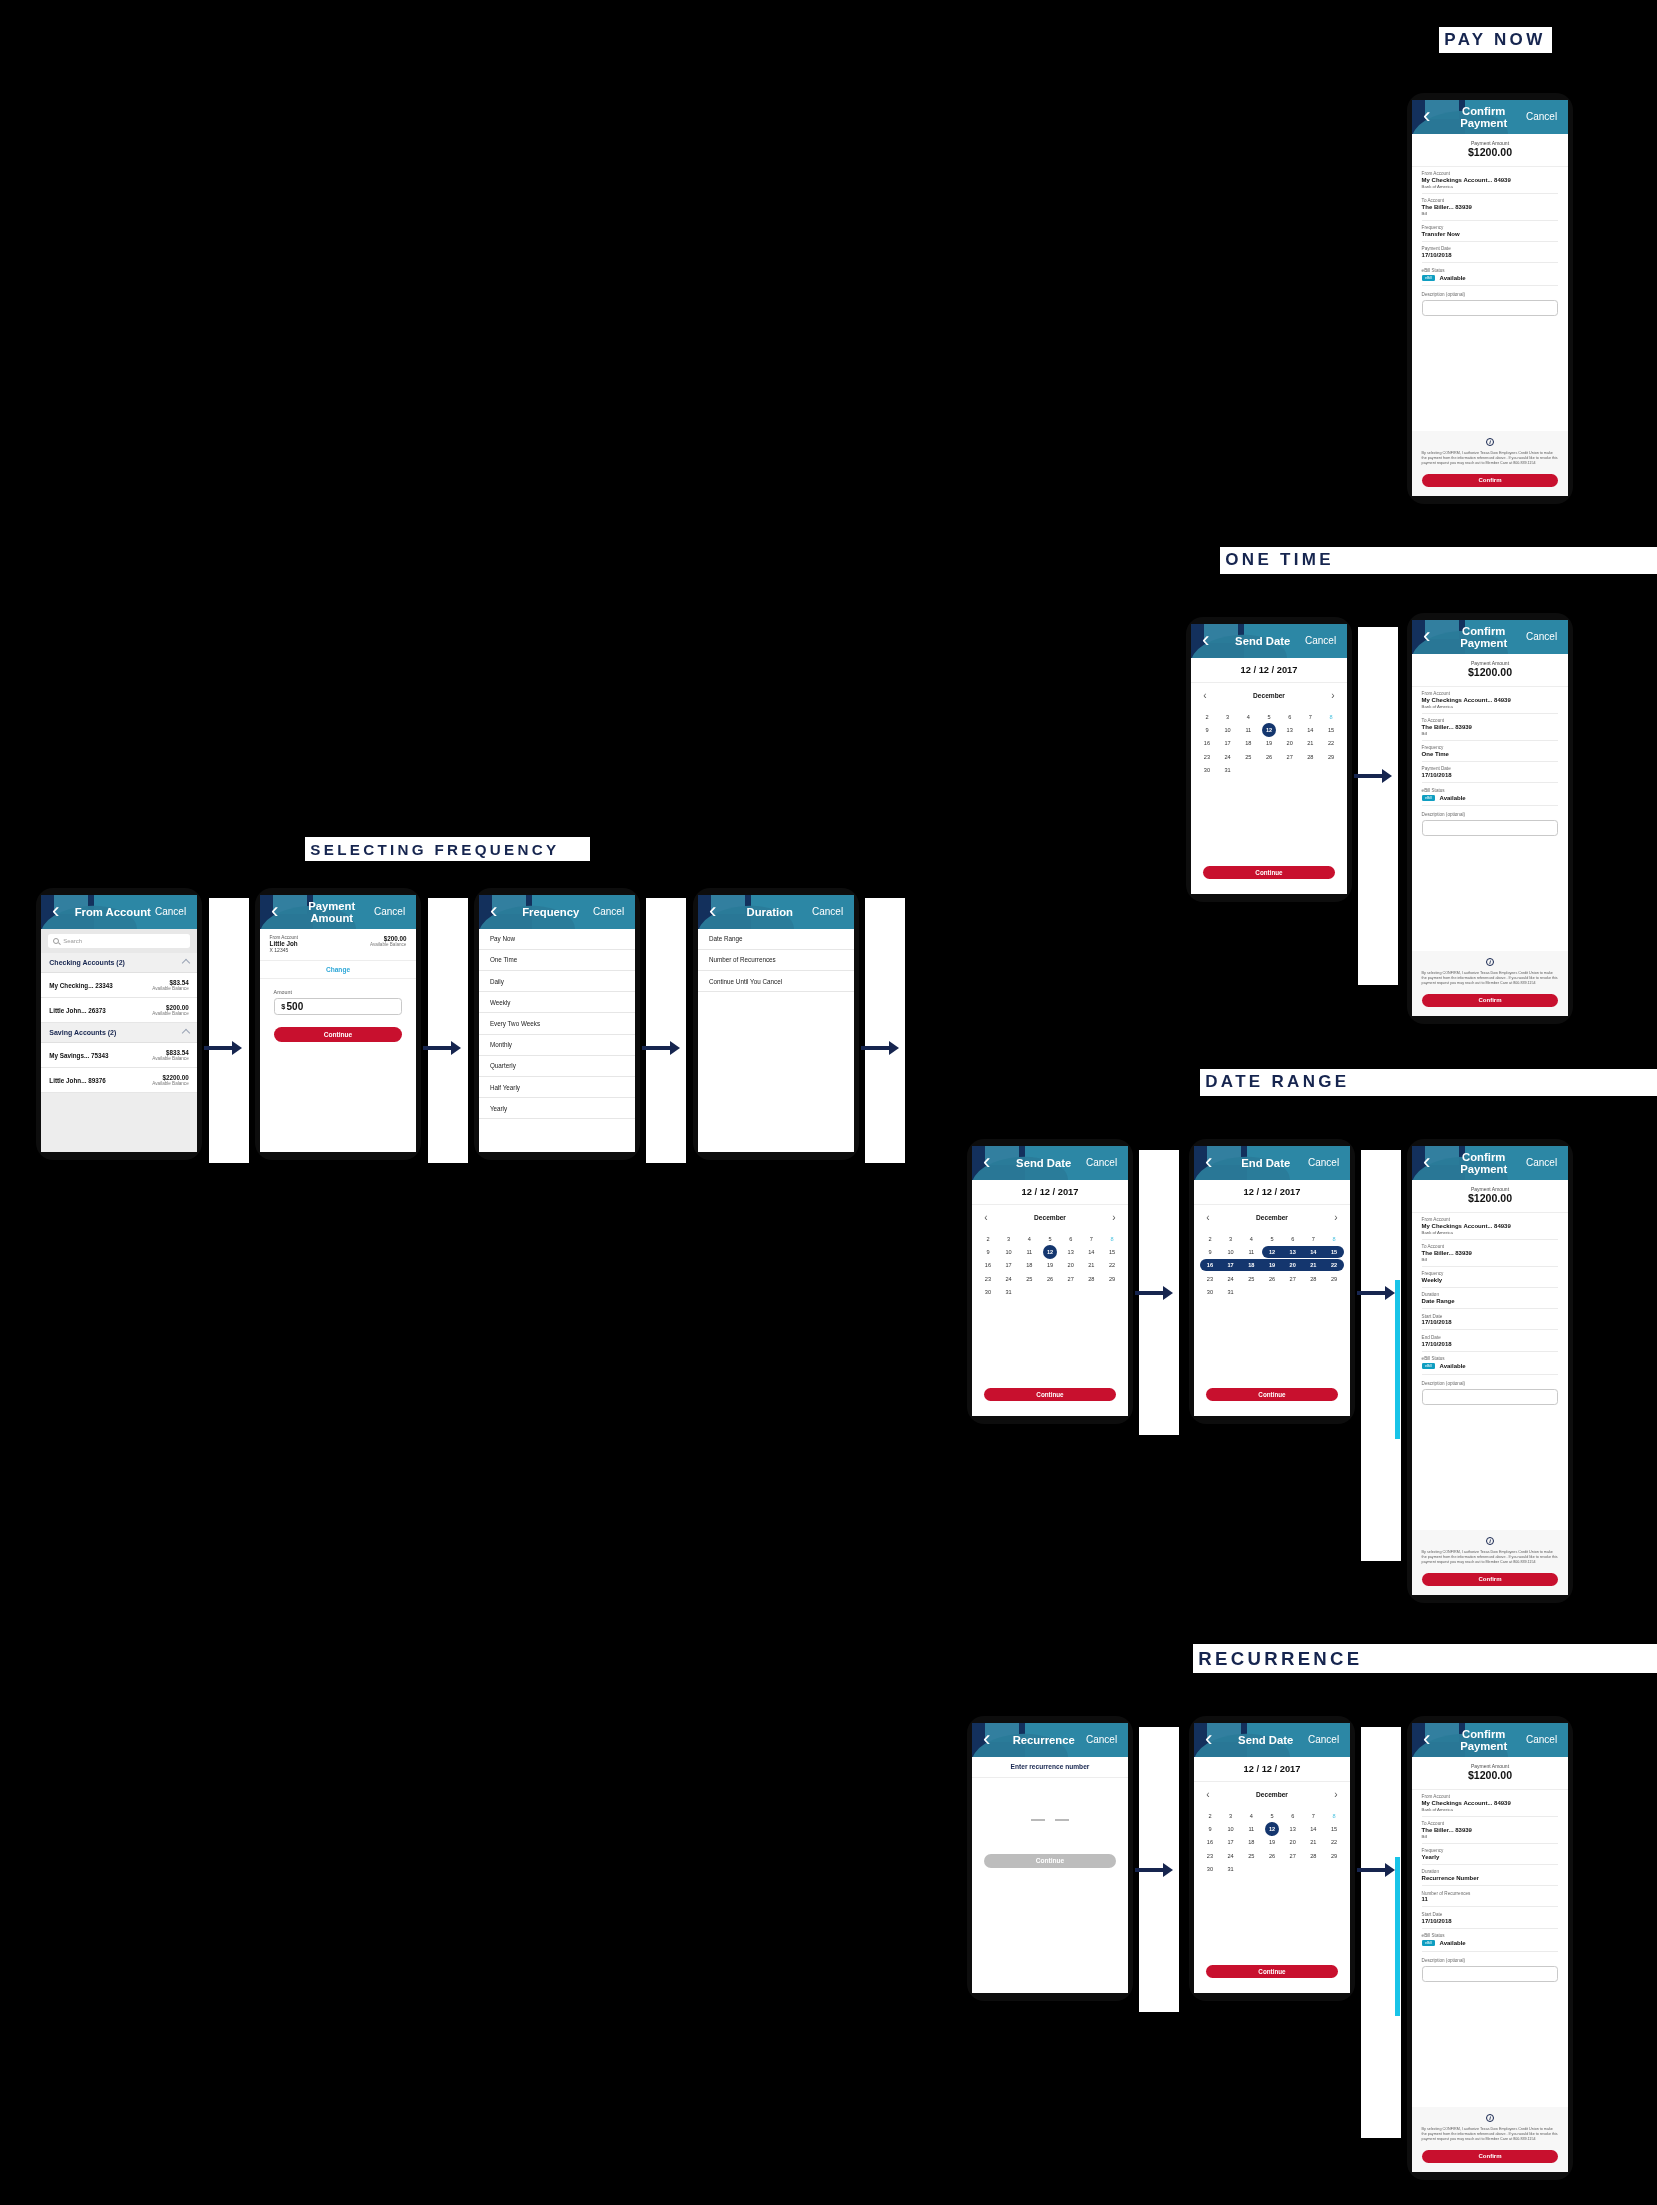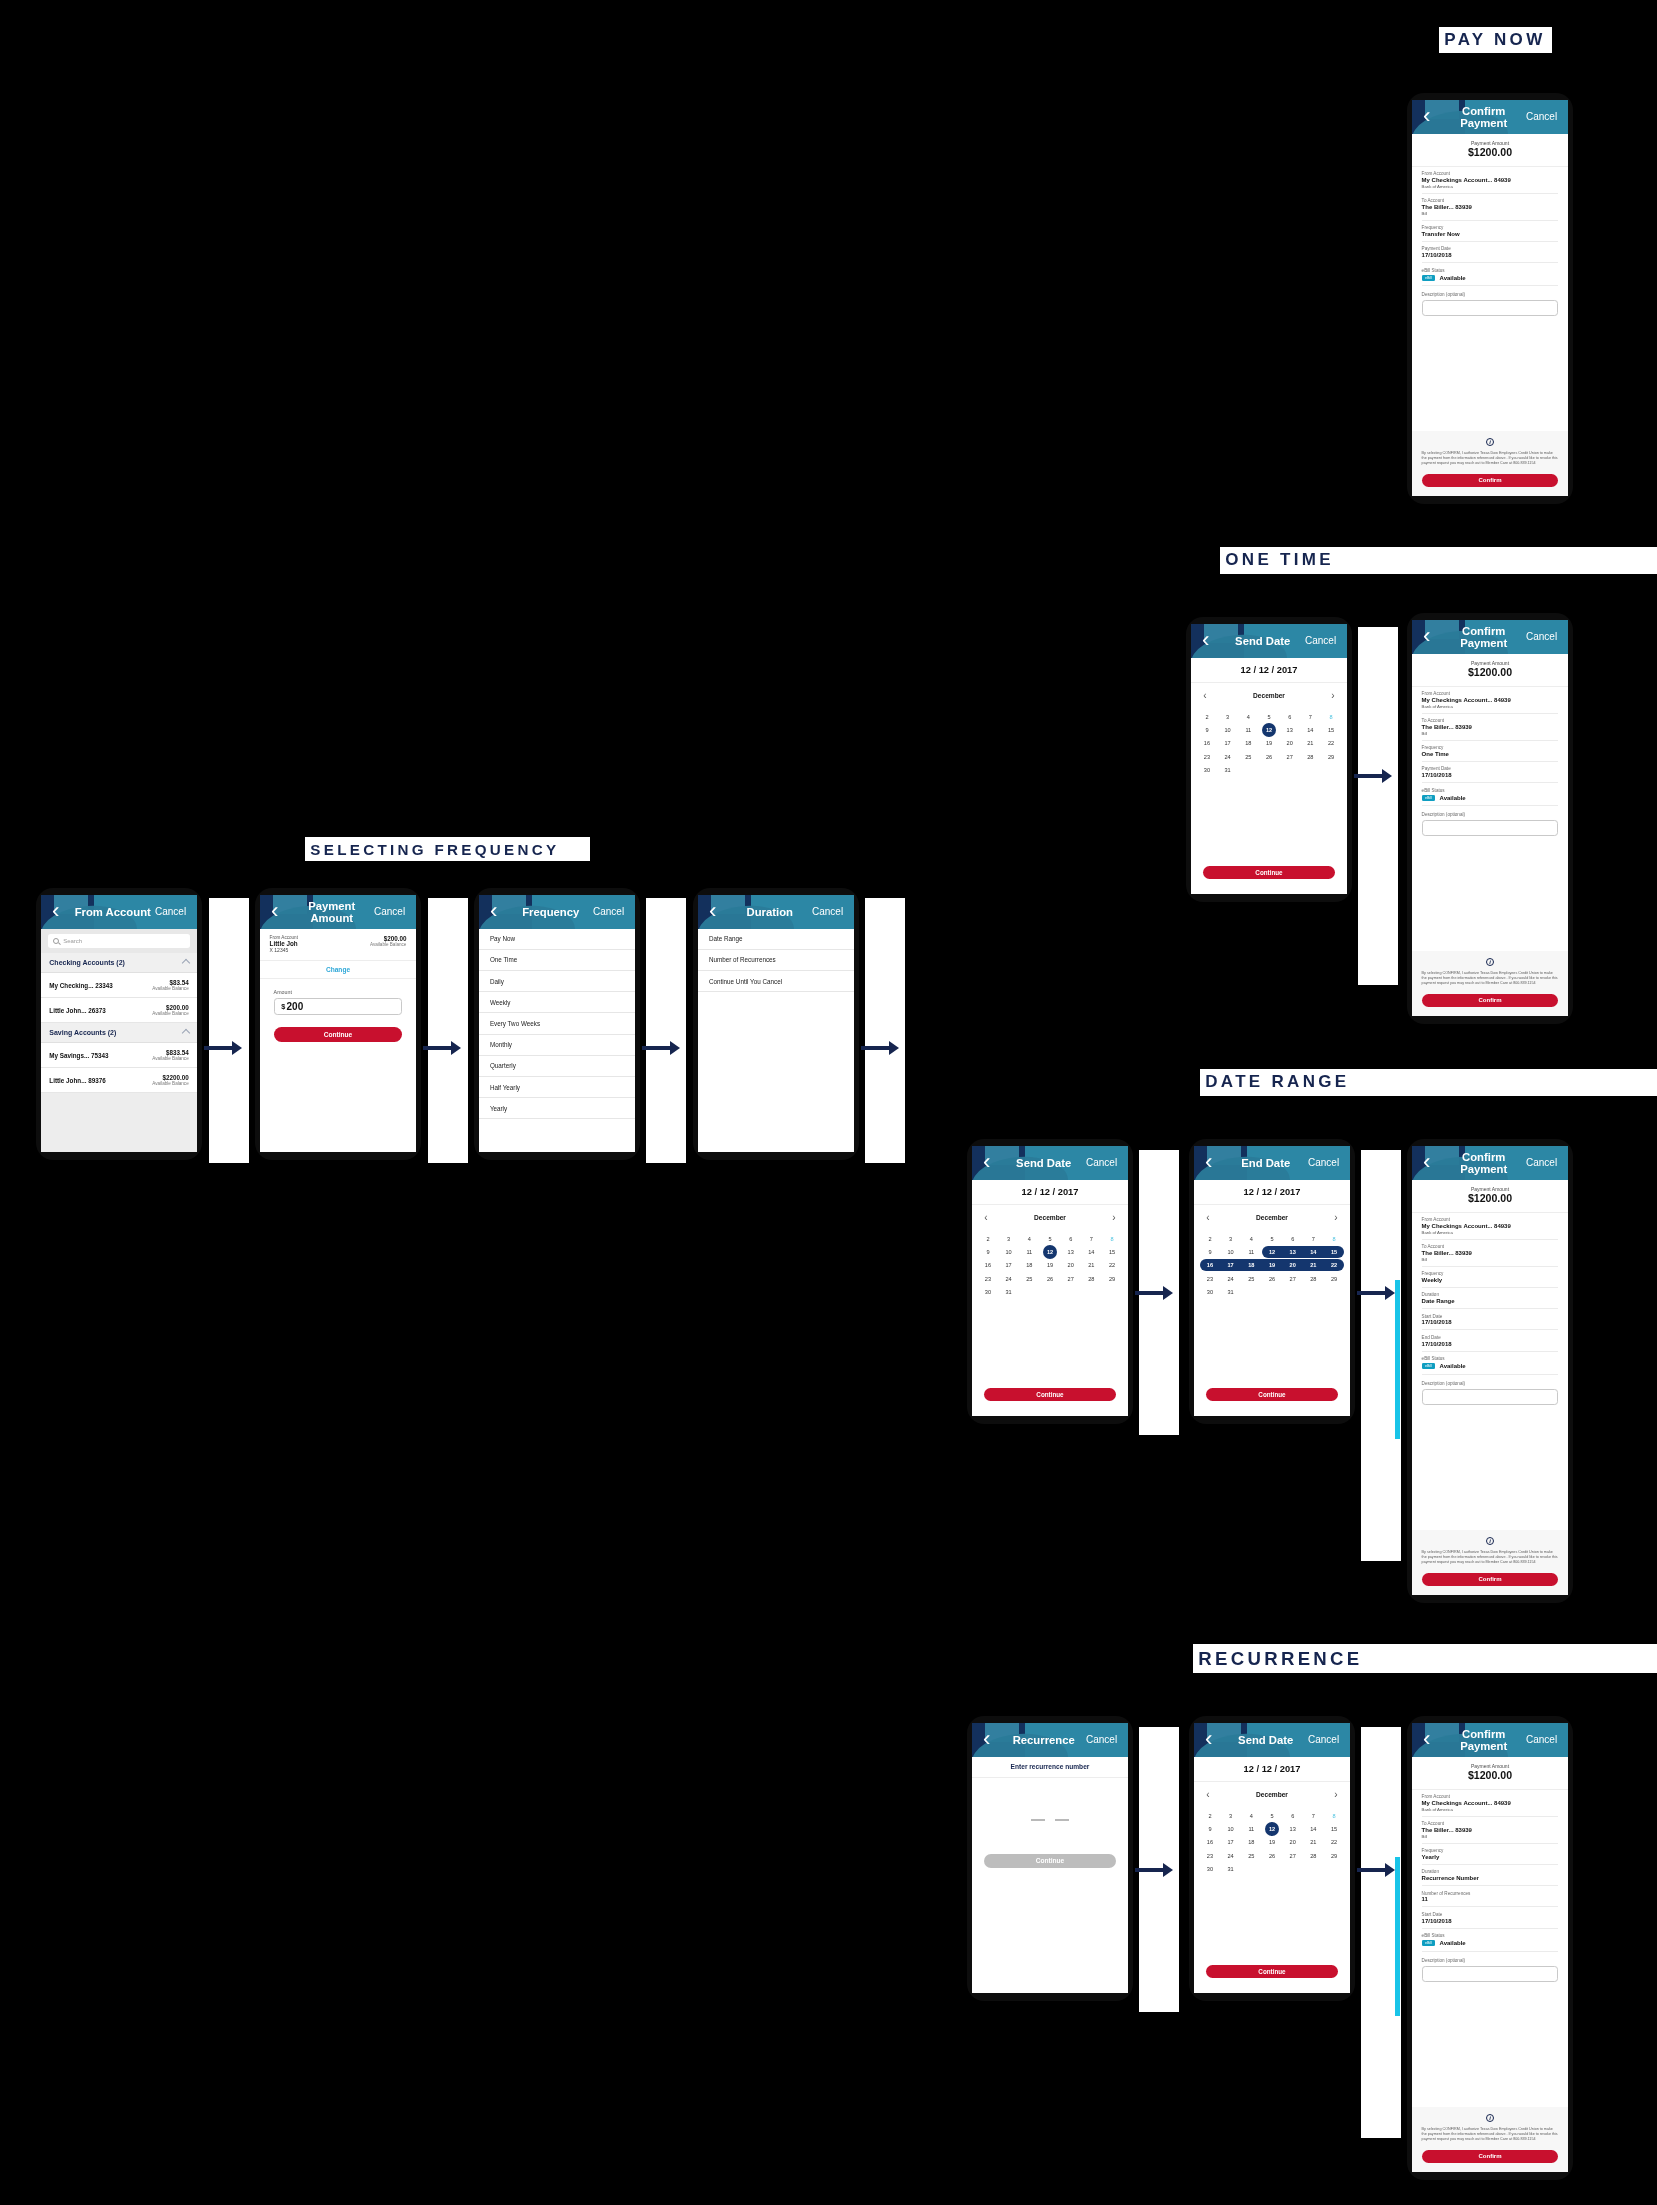--- a/index.html
+++ b/index.html
@@ -273,21 +273,21 @@
           <div style="text-align:right;">
             <div style="font-size:6.3px;font-weight:bold;color:#111;">$200.00</div>
             <div style="font-size:4.6px;color:#7b7b7b;">Available Balance</div>
           </div>
         </div>
         <div class="link-change" style="padding:5.3px 0;font-size:6.6px;border-bottom:0.7px solid #ededed;">Change</div>
         <div style="padding:9.3px 13.3px 0 13.3px;">
           <div class="field-label" style="font-size:5.3px;margin-bottom:3.3px;">Amount</div>
           <div class="field-box" style="height:17px;display:flex;align-items:center;padding:0 6.6px;gap:1.3px;">
             <span style="font-size:7.3px;font-weight:bold;color:#111;">$</span>
-            <span style="font-size:10px;font-weight:bold;color:#111;">200</span>
+            <span style="font-size:10px;font-weight:bold;color:#111;">500</span>
           </div>
         </div>
         <div style="padding:12px 13.3px 0 13.3px;">
           <div class="btn btn-primary" style="height:14.6px;font-size:6.6px;">Continue</div>
         </div>
         <div style="flex:1;"></div>
       </div>
     </div>
     <div class="phone" style="left:474px;top:888px;width:166px;height:272px;">
       <div class="phone-screen">

